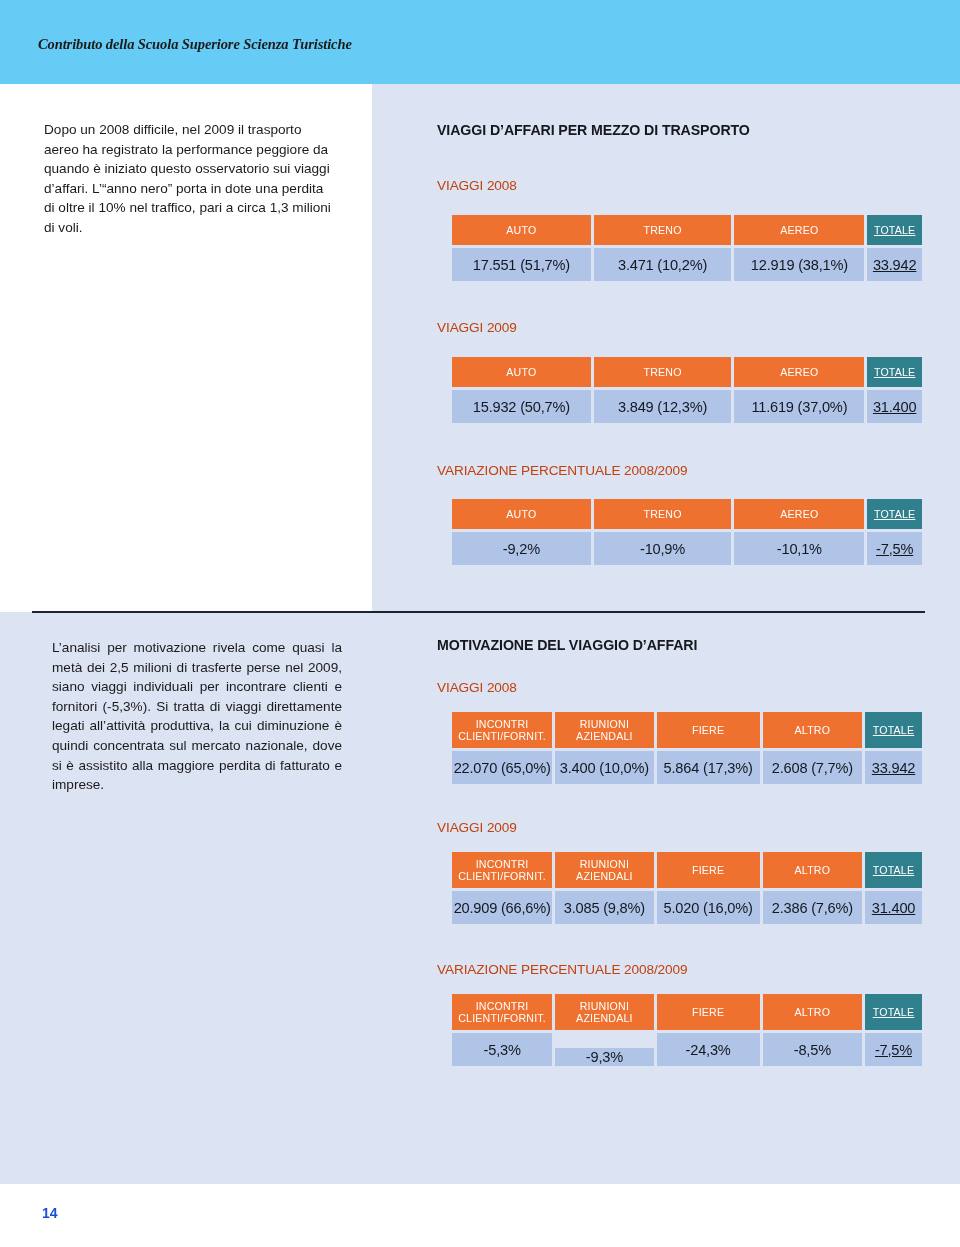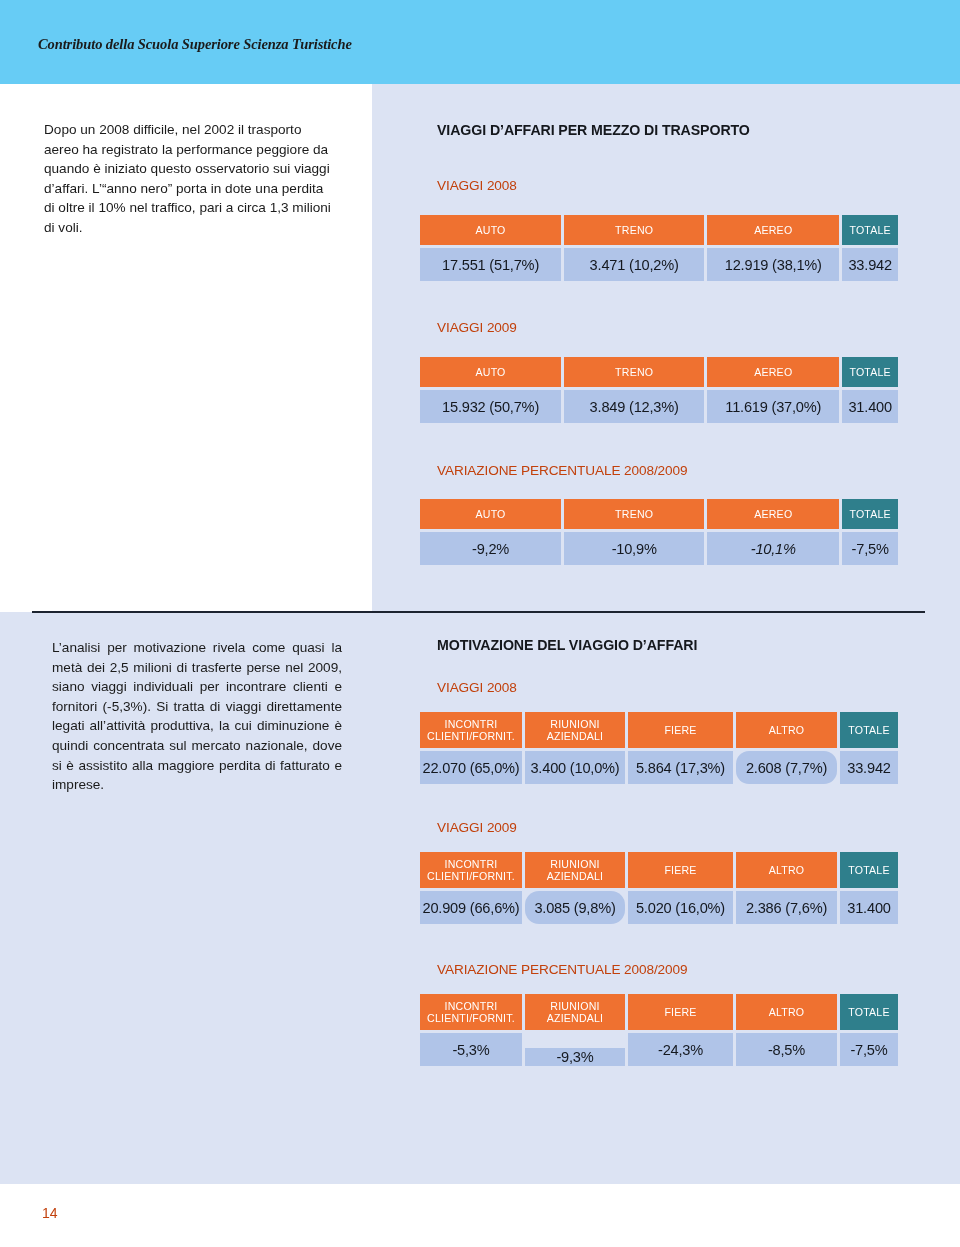--- a/index.html
+++ b/index.html
@@ -106,40 +106,40 @@
     font-family: "Liberation Sans", sans-serif;
     font-size: 13.6px;
     letter-spacing: -0.1px;
     color: #c2410c;
     white-space: nowrap;
   }
 
   
   .tbl {
     position: absolute;
-    left: 420px;
+    left: 452px;
     width: 478px;
     display: flex;
     flex-direction: column;
   }
   .tbl-row {
     display: flex;
     width: 100%;
   }
   .tbl-row.head { height: 30px; margin-bottom: 3px; }
   .tbl-row.body { height: 33px; }
 
   .cell {
     display: flex;
     align-items: center;
     justify-content: center;
     margin-right: 3px;
     overflow: hidden;
   }
-  .cell:last-child { margin-right: 0; }
+  .cell:last-child { margin-right: 8px; text-decoration: underline; }
 
   .cell.h {
     background: #ef7130;
     color: #ffffff;
     font-size: 10.6px;
     letter-spacing: 0.2px;
     line-height: 12px;
     text-align: center;
     font-family: "Liberation Sans", sans-serif;
   }
@@ -155,39 +155,39 @@
     text-align: center;
   }
 
   .two-line { white-space: pre-line; }
 
   
   .page-num {
     position: absolute;
     left: 42px; top: 1205px;
     font-family: "Liberation Sans", sans-serif;
-    font-weight: normal;
+    font-weight: bold;
     font-size: 14px;
-    color: #c2410c;
+    color: #1d4ed8;
   }
 </style>
 </head>
 <body>
 
 <div id="page">
 
   <div class="content-bg"></div>
   <div class="content-bg-lower"></div>
 
   <div class="header-band"></div>
   <div class="header-subtitle">Contributo della Scuola Superiore Scienza Turistiche</div>
 
   <div class="divider"></div>
 
-  <div class="left-text left-text-1">Dopo un 2008 difficile, nel 2002 il trasporto aereo ha registrato la performance peggiore da quando è iniziato questo osservatorio sui viaggi d’affari. L’“anno nero” porta in dote una perdita di oltre il 10% nel traffico, pari a circa 1,3 milioni di voli.</div>
+  <div class="left-text left-text-1">Dopo un 2008 difficile, nel 2009 il trasporto aereo ha registrato la performance peggiore da quando è iniziato questo osservatorio sui viaggi d’affari. L’“anno nero” porta in dote una perdita di oltre il 10% nel traffico, pari a circa 1,3 milioni di voli.</div>
   <div class="left-text left-text-2">L’analisi per motivazione rivela come quasi la metà dei 2,5 milioni di trasferte perse nel 2009, siano viaggi individuali per incontrare clienti e fornitori (-5,3%). Si tratta di viaggi direttamente legati all’attività produttiva, la cui diminuzione è quindi concentrata sul mercato nazionale, dove si è assistito alla maggiore perdita di fatturato e imprese.</div>
 
   <div class="sect-title" style="left:437px; top:122px;">VIAGGI D’AFFARI PER MEZZO DI TRASPORTO</div>
 
   <div class="sub-label" style="left:437px; top:178px;">VIAGGI 2008</div>
   <div class="tbl" style="top:215px;">
     <div class="tbl-row head">
       <div class="cell h" style="width:142px;">AUTO</div>
       <div class="cell h" style="width:141px;">TRENO</div>
       <div class="cell h" style="width:133px;">AEREO</div>
@@ -221,21 +221,21 @@
   <div class="tbl" style="top:499px;">
     <div class="tbl-row head">
       <div class="cell h" style="width:142px;">AUTO</div>
       <div class="cell h" style="width:141px;">TRENO</div>
       <div class="cell h" style="width:133px;">AEREO</div>
       <div class="cell h total" style="width:56px;">TOTALE</div>
     </div>
     <div class="tbl-row body">
       <div class="cell v" style="width:142px;">-9,2%</div>
       <div class="cell v" style="width:141px;">-10,9%</div>
-      <div class="cell v" style="width:133px;font-style:italic;">-10,1%</div>
+      <div class="cell v" style="width:133px;">-10,1%</div>
       <div class="cell v" style="width:56px;">-7,5%</div>
     </div>
   </div>
 
   <div class="sect-title" style="left:437px; top:637px;">MOTIVAZIONE DEL VIAGGIO D’AFFARI</div>
 
   <div class="sub-label" style="left:437px; top:680px;">VIAGGI 2008</div>
   <div class="tbl" style="top:712px;">
     <div class="tbl-row head" style="height:36px;">
       <div class="cell h two-line" style="width:102px;">INCONTRI
@@ -243,39 +243,39 @@
       <div class="cell h two-line" style="width:100px;">RIUNIONI
 AZIENDALI</div>
       <div class="cell h" style="width:105px;">FIERE</div>
       <div class="cell h" style="width:101px;">ALTRO</div>
       <div class="cell h total" style="width:58px;">TOTALE</div>
     </div>
     <div class="tbl-row body">
       <div class="cell v" style="width:102px;">22.070 (65,0%)</div>
       <div class="cell v" style="width:100px;">3.400 (10,0%)</div>
       <div class="cell v" style="width:105px;">5.864 (17,3%)</div>
-      <div class="cell v" style="width:101px;border-radius:13px;">2.608 (7,7%)</div>
+      <div class="cell v" style="width:101px;">2.608 (7,7%)</div>
       <div class="cell v" style="width:58px;">33.942</div>
     </div>
   </div>
 
   <div class="sub-label" style="left:437px; top:820px;">VIAGGI 2009</div>
   <div class="tbl" style="top:852px;">
     <div class="tbl-row head" style="height:36px;">
       <div class="cell h two-line" style="width:102px;">INCONTRI
 CLIENTI/FORNIT.</div>
       <div class="cell h two-line" style="width:100px;">RIUNIONI
 AZIENDALI</div>
       <div class="cell h" style="width:105px;">FIERE</div>
       <div class="cell h" style="width:101px;">ALTRO</div>
       <div class="cell h total" style="width:58px;">TOTALE</div>
     </div>
     <div class="tbl-row body">
       <div class="cell v" style="width:102px;">20.909 (66,6%)</div>
-      <div class="cell v" style="width:100px;border-radius:14px;">3.085 (9,8%)</div>
+      <div class="cell v" style="width:100px;">3.085 (9,8%)</div>
       <div class="cell v" style="width:105px;">5.020 (16,0%)</div>
       <div class="cell v" style="width:101px;">2.386 (7,6%)</div>
       <div class="cell v" style="width:58px;">31.400</div>
     </div>
   </div>
 
   <div class="sub-label" style="left:437px; top:962px;">VARIAZIONE PERCENTUALE 2008/2009</div>
   <div class="tbl" style="top:994px;">
     <div class="tbl-row head" style="height:36px;">
       <div class="cell h two-line" style="width:102px;">INCONTRI

